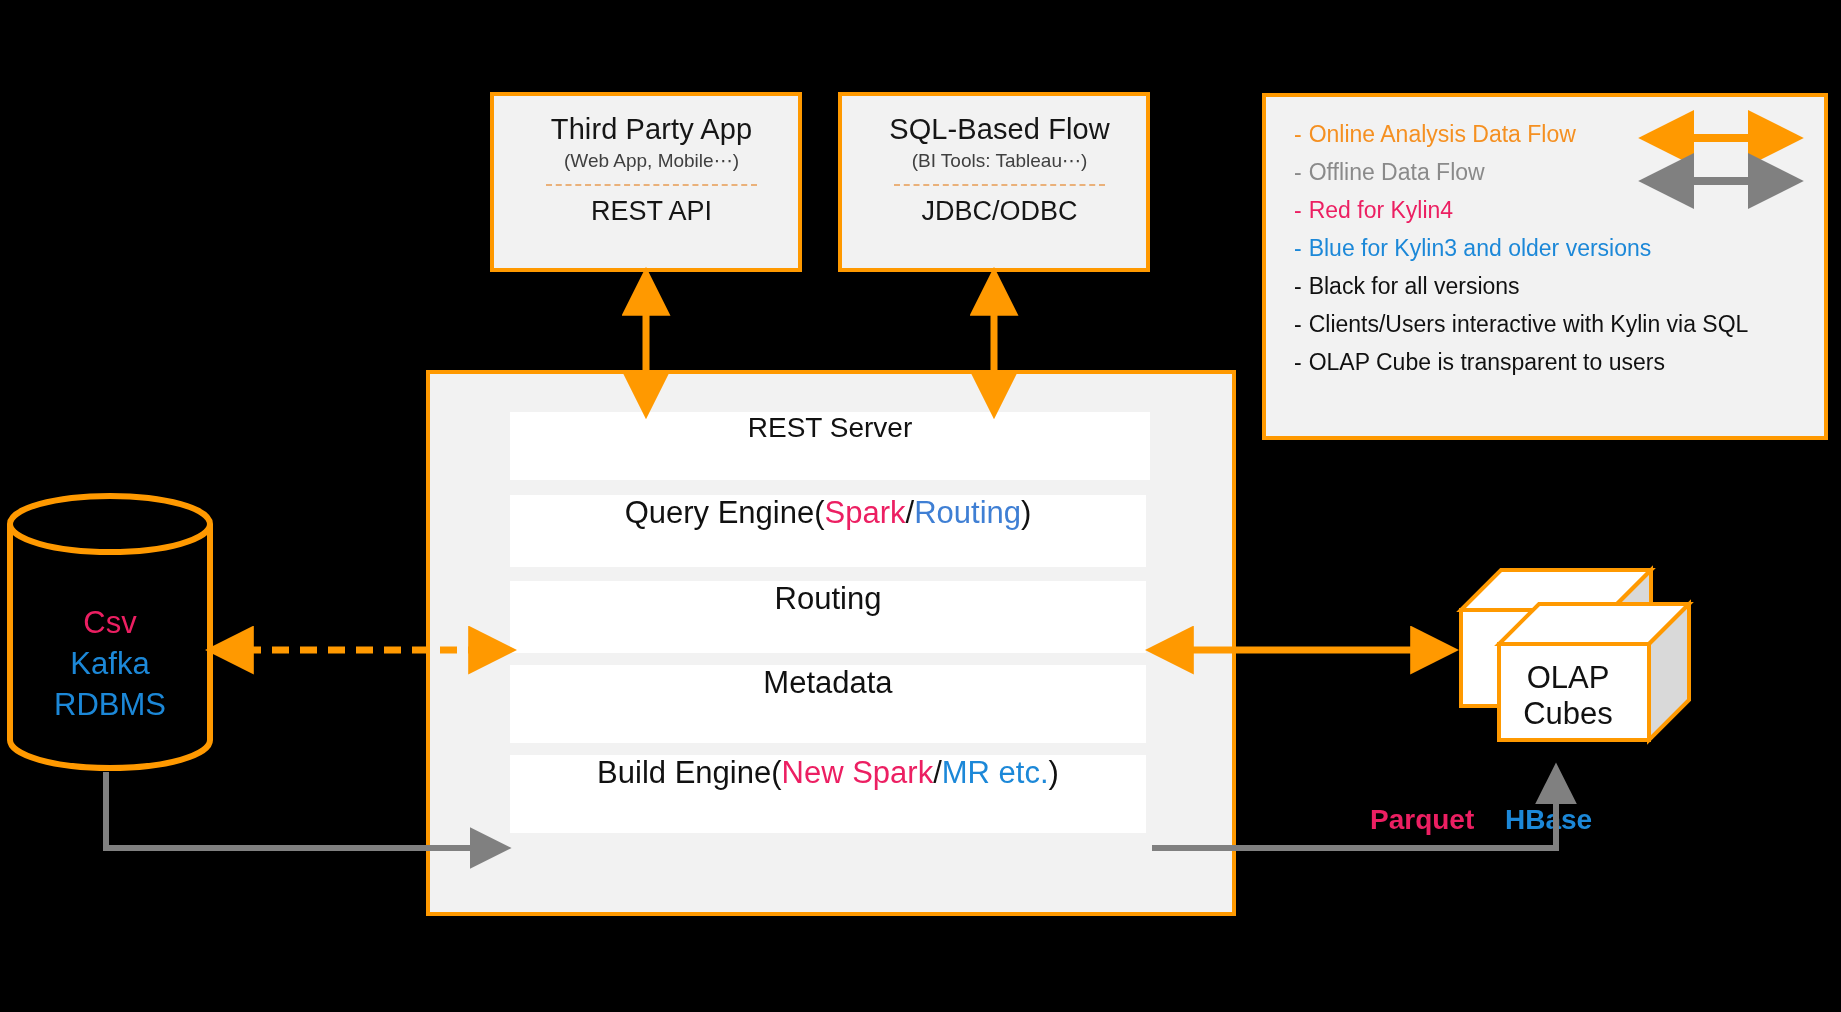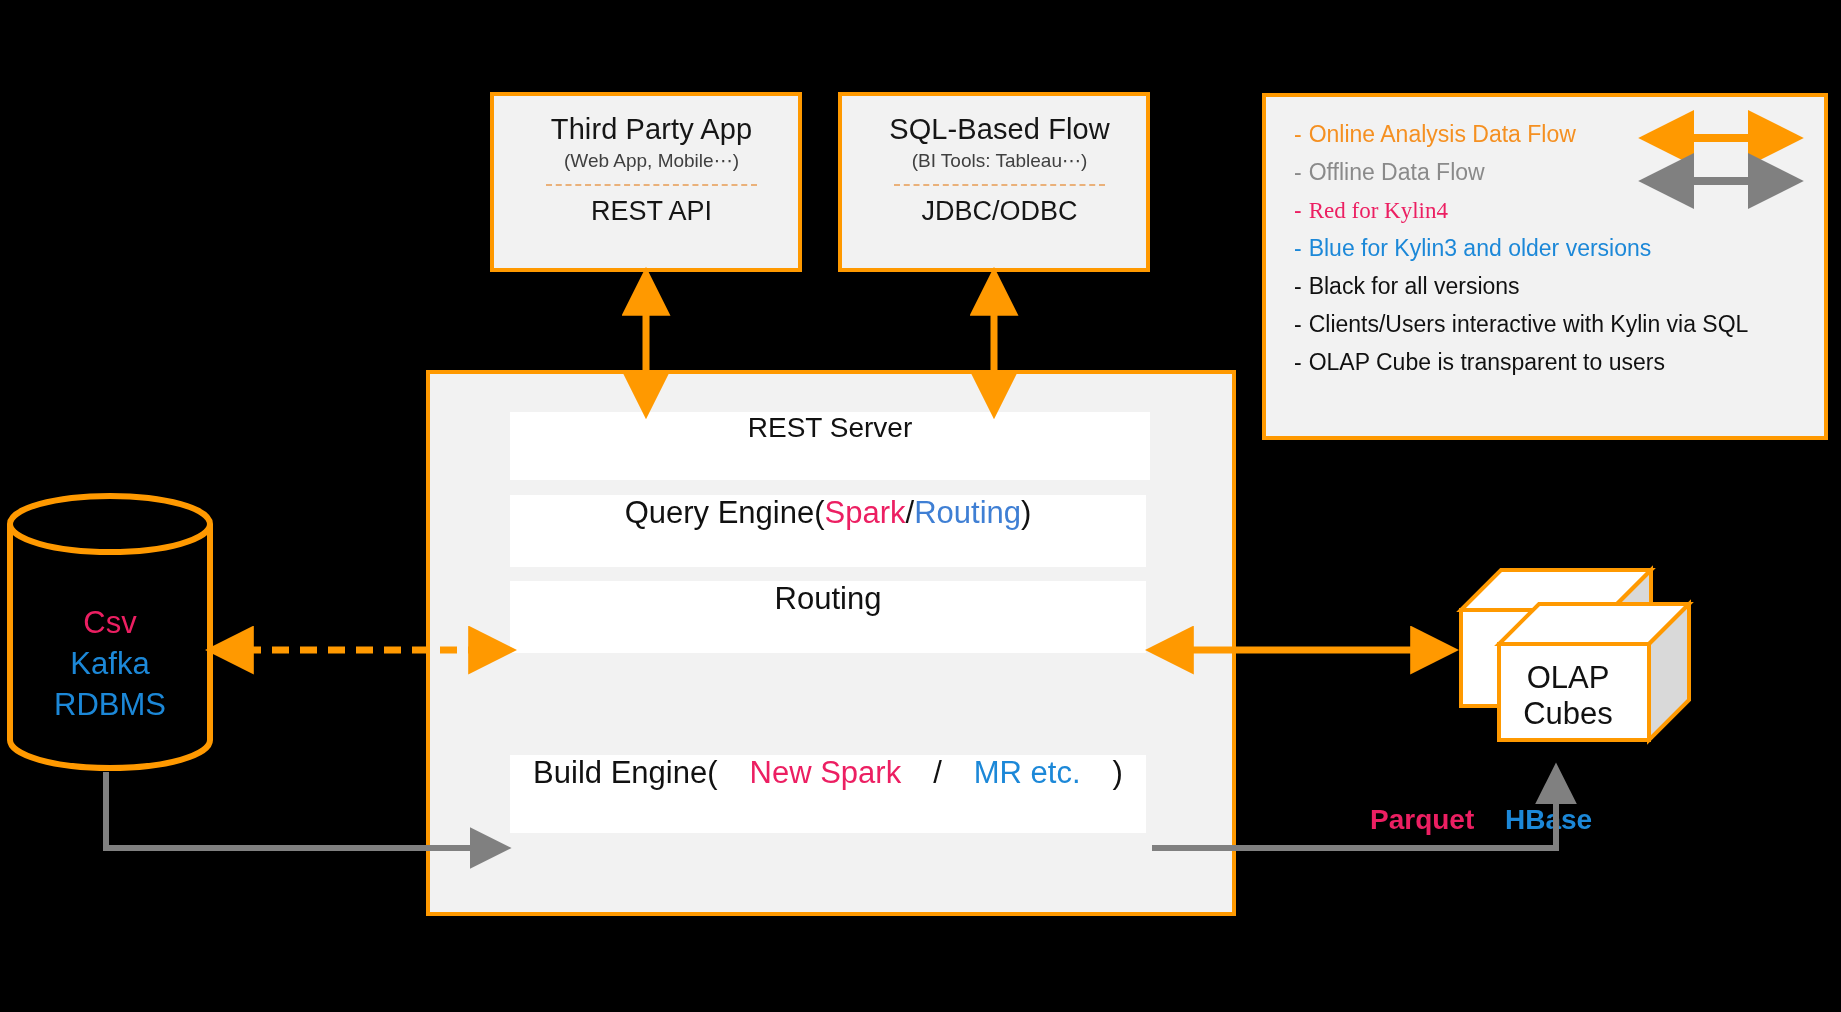--- a/index.html
+++ b/index.html
@@ -52,21 +52,21 @@
   .layer {
     position: absolute;
     background: #ffffff;
     display: flex; justify-content: center;
     font-size: 30px; color: #111; white-space: nowrap;
   }
   .lyr-rest   { font-size: 28px; }
   .lyr-query  { font-size: 31px; }
   .lyr-route  { font-size: 31px; }
   .lyr-meta   { font-size: 31px; }
-  .lyr-build  { font-size: 31px; gap: 32px; }
+  .lyr-build  { font-size: 31px; }
 
   .c-red  { color: #ec1f62; }
   .c-blue { color: #3f7fd4; }
   .c-blue2{ color: #1c88d8; }
   .c-black { color: #111; }
 
   
   svg.wires { position: absolute; inset: 0; width: 1841px; height: 1012px; pointer-events: none; }
 
   
@@ -109,21 +109,21 @@
     <div class="legend-row">
       <span class="legend-label" style="color:#f59021;">-</span>
       <span class="legend-label" style="color:#f59021; margin-left:7px;">Online Analysis Data Flow</span>
     </div>
     <div class="legend-row">
       <span class="legend-label" style="color:#8a8a8a;">-</span>
       <span class="legend-label" style="color:#8a8a8a; margin-left:7px;">Offline Data Flow</span>
     </div>
     <div class="legend-row">
       <span class="legend-label" style="color:#ec1f62;">-</span>
-      <span class="legend-label" style="color:#ec1f62; margin-left:7px;font-family:Liberation Serif, serif;">Red for Kylin4</span>
+      <span class="legend-label" style="color:#ec1f62; margin-left:7px;">Red for Kylin4</span>
     </div>
     <div class="legend-row">
       <span class="legend-label" style="color:#1c88d8;">-</span>
       <span class="legend-label" style="color:#1c88d8; margin-left:7px;">Blue for Kylin3 and older versions</span>
     </div>
     <div class="legend-row">
       <span class="legend-label" style="color:#111;">-</span>
       <span class="legend-label" style="color:#111; margin-left:7px;">Black for all versions</span>
     </div>
     <div class="legend-row">
@@ -147,20 +147,23 @@
       <span class="c-red">Spark</span>
       <span class="c-black">/</span>
       <span class="c-blue">Routing</span>
       <span class="c-black">)</span>
   </div>
 
   <div class="layer lyr-route" style="left:510px; top:581px; width:636px; height:72px;">
     <span>Routing</span>
   </div>
 
+  <div class="layer lyr-meta" style="left:510px; top:665px; width:636px; height:78px;">
+    <span>Metadata</span>
+  </div>
 
   <div class="layer lyr-build" style="left:510px; top:755px; width:636px; height:78px;">
     <span class="c-black">Build Engine(</span>
       <span class="c-red">New Spark</span>
       <span class="c-black">/</span>
       <span class="c-blue2">MR etc.</span>
       <span class="c-black">)</span>
   </div>
 
   <div class="cyl" style="left:4px; top:492px; width:212px; height:280px;">

